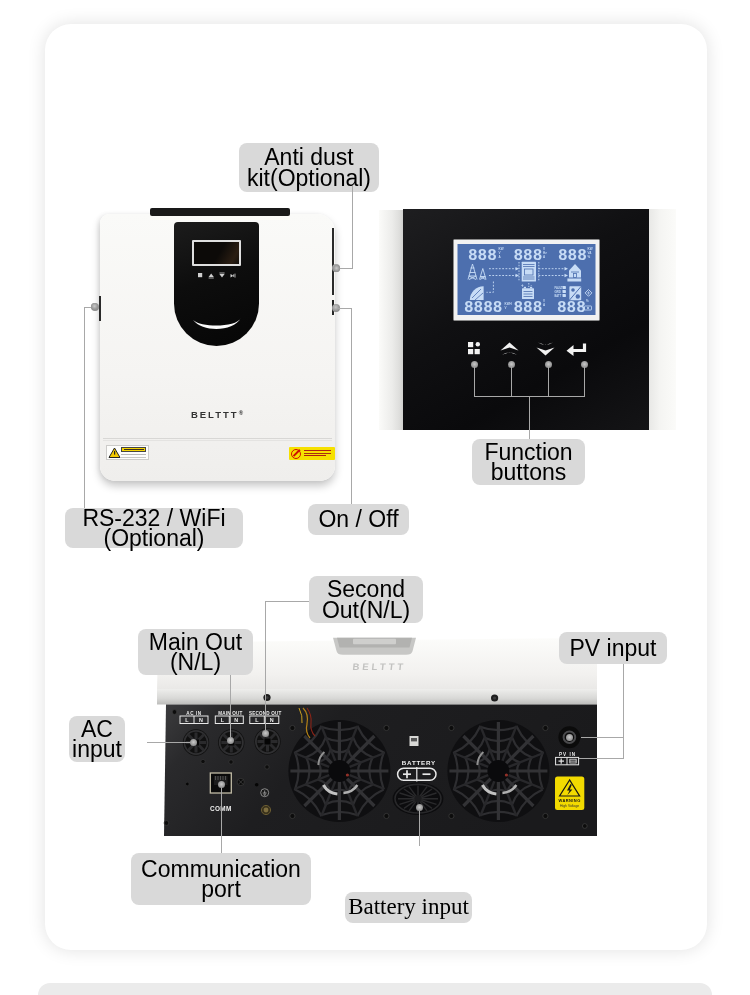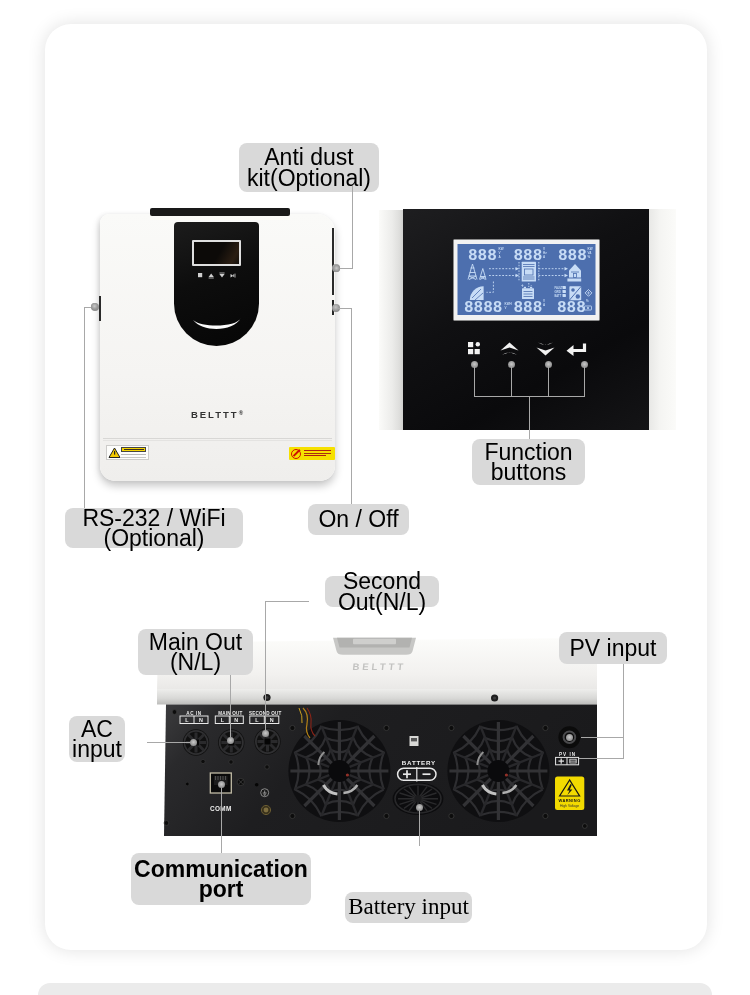--- a/index.html
+++ b/index.html
@@ -388,40 +388,40 @@
     <rect x="419.8" y="129.2" width="6.4" height="3.8" fill="none" stroke="#e8e8e8" stroke-width="0.8"></rect>
     <line x1="419.8" y1="131.1" x2="426.2" y2="131.1" stroke="#e8e8e8" stroke-width="0.8"></line>
 
     <rect x="405" y="146.4" width="29.3" height="33.6" rx="2.5" fill="#f2da00"></rect>
     <path d="M419.6 150 L409.6 166 L429.6 166 Z" fill="none" stroke="#161616" stroke-width="1.2"></path>
     <path d="M420.5 154 L417 160.5 h2.6 l-2.2 4.6 l5 -5.6 h-2.6 l2 -4.8 z" fill="#161616"></path>
     <text x="419.6" y="172.4" text-anchor="middle" font-family="Liberation Sans" font-size="4" font-weight="bold" fill="#161616" letter-spacing="0.4">WARNING</text>
     <text x="419.6" y="177.4" text-anchor="middle" font-family="Liberation Sans" font-size="3.4" fill="#333">High Voltage</text>
   </svg>
 
-  <div class="lbl" style="left:309px;top:576px;width:114px;height:31px;margin-left:16px;">Second<br>Out(N/L)</div>
+  <div class="lbl" style="left:309px;top:576px;width:114px;height:47px;">Second<br>Out(N/L)</div>
   <div class="ln" style="left:265px;top:601px;width:44px;height:1px;"></div>
   <div class="ln" style="left:265px;top:601px;width:1px;height:133px;"></div>
   <div class="dot" style="left:262px;top:730px;"></div>
 
   <div class="lbl" style="left:138px;top:629px;width:115px;height:46px;">Main Out<br>(N/L)</div>
   <div class="ln" style="left:230px;top:675px;width:1px;height:65px;"></div>
   <div class="dot" style="left:227px;top:737px;"></div>
 
   <div class="lbl" style="left:559px;top:632px;width:108px;height:32px;">PV input</div>
   <div class="ln" style="left:623px;top:664px;width:1px;height:95px;"></div>
   <div class="ln" style="left:581px;top:737px;width:43px;height:1px;"></div>
   <div class="ln" style="left:579px;top:758px;width:45px;height:1px;"></div>
   <div class="dot" style="left:566px;top:734px;"></div>
 
   <div class="lbl" style="left:69px;top:716px;width:56px;height:46px;">AC<br>input</div>
   <div class="ln" style="left:147px;top:742px;width:46px;height:1px;"></div>
   <div class="dot" style="left:190px;top:739px;"></div>
 
-  <div class="lbl" style="left:131px;top:853px;width:180px;height:52px;font-weight:bold;">Communication<br>port</div>
+  <div class="lbl" style="left:131px;top:853px;width:180px;height:52px;">Communication<br>port</div>
   <div class="ln" style="left:221px;top:784px;width:1px;height:69px;"></div>
   <div class="dot" style="left:218px;top:781px;"></div>
 
   <div class="lbl" style="left:345px;top:892px;width:127px;height:31px;font-family:Liberation Serif, serif;">Battery input</div>
   <div class="ln" style="left:419px;top:808px;width:1px;height:38px;"></div>
   <div class="dot" style="left:416px;top:804px;"></div>
 
   <div class="abs" style="left:38px;top:983px;width:674px;height:12px;background:#ebebeb;border-radius:12px 12px 0 0;"></div>
 </div>
 

